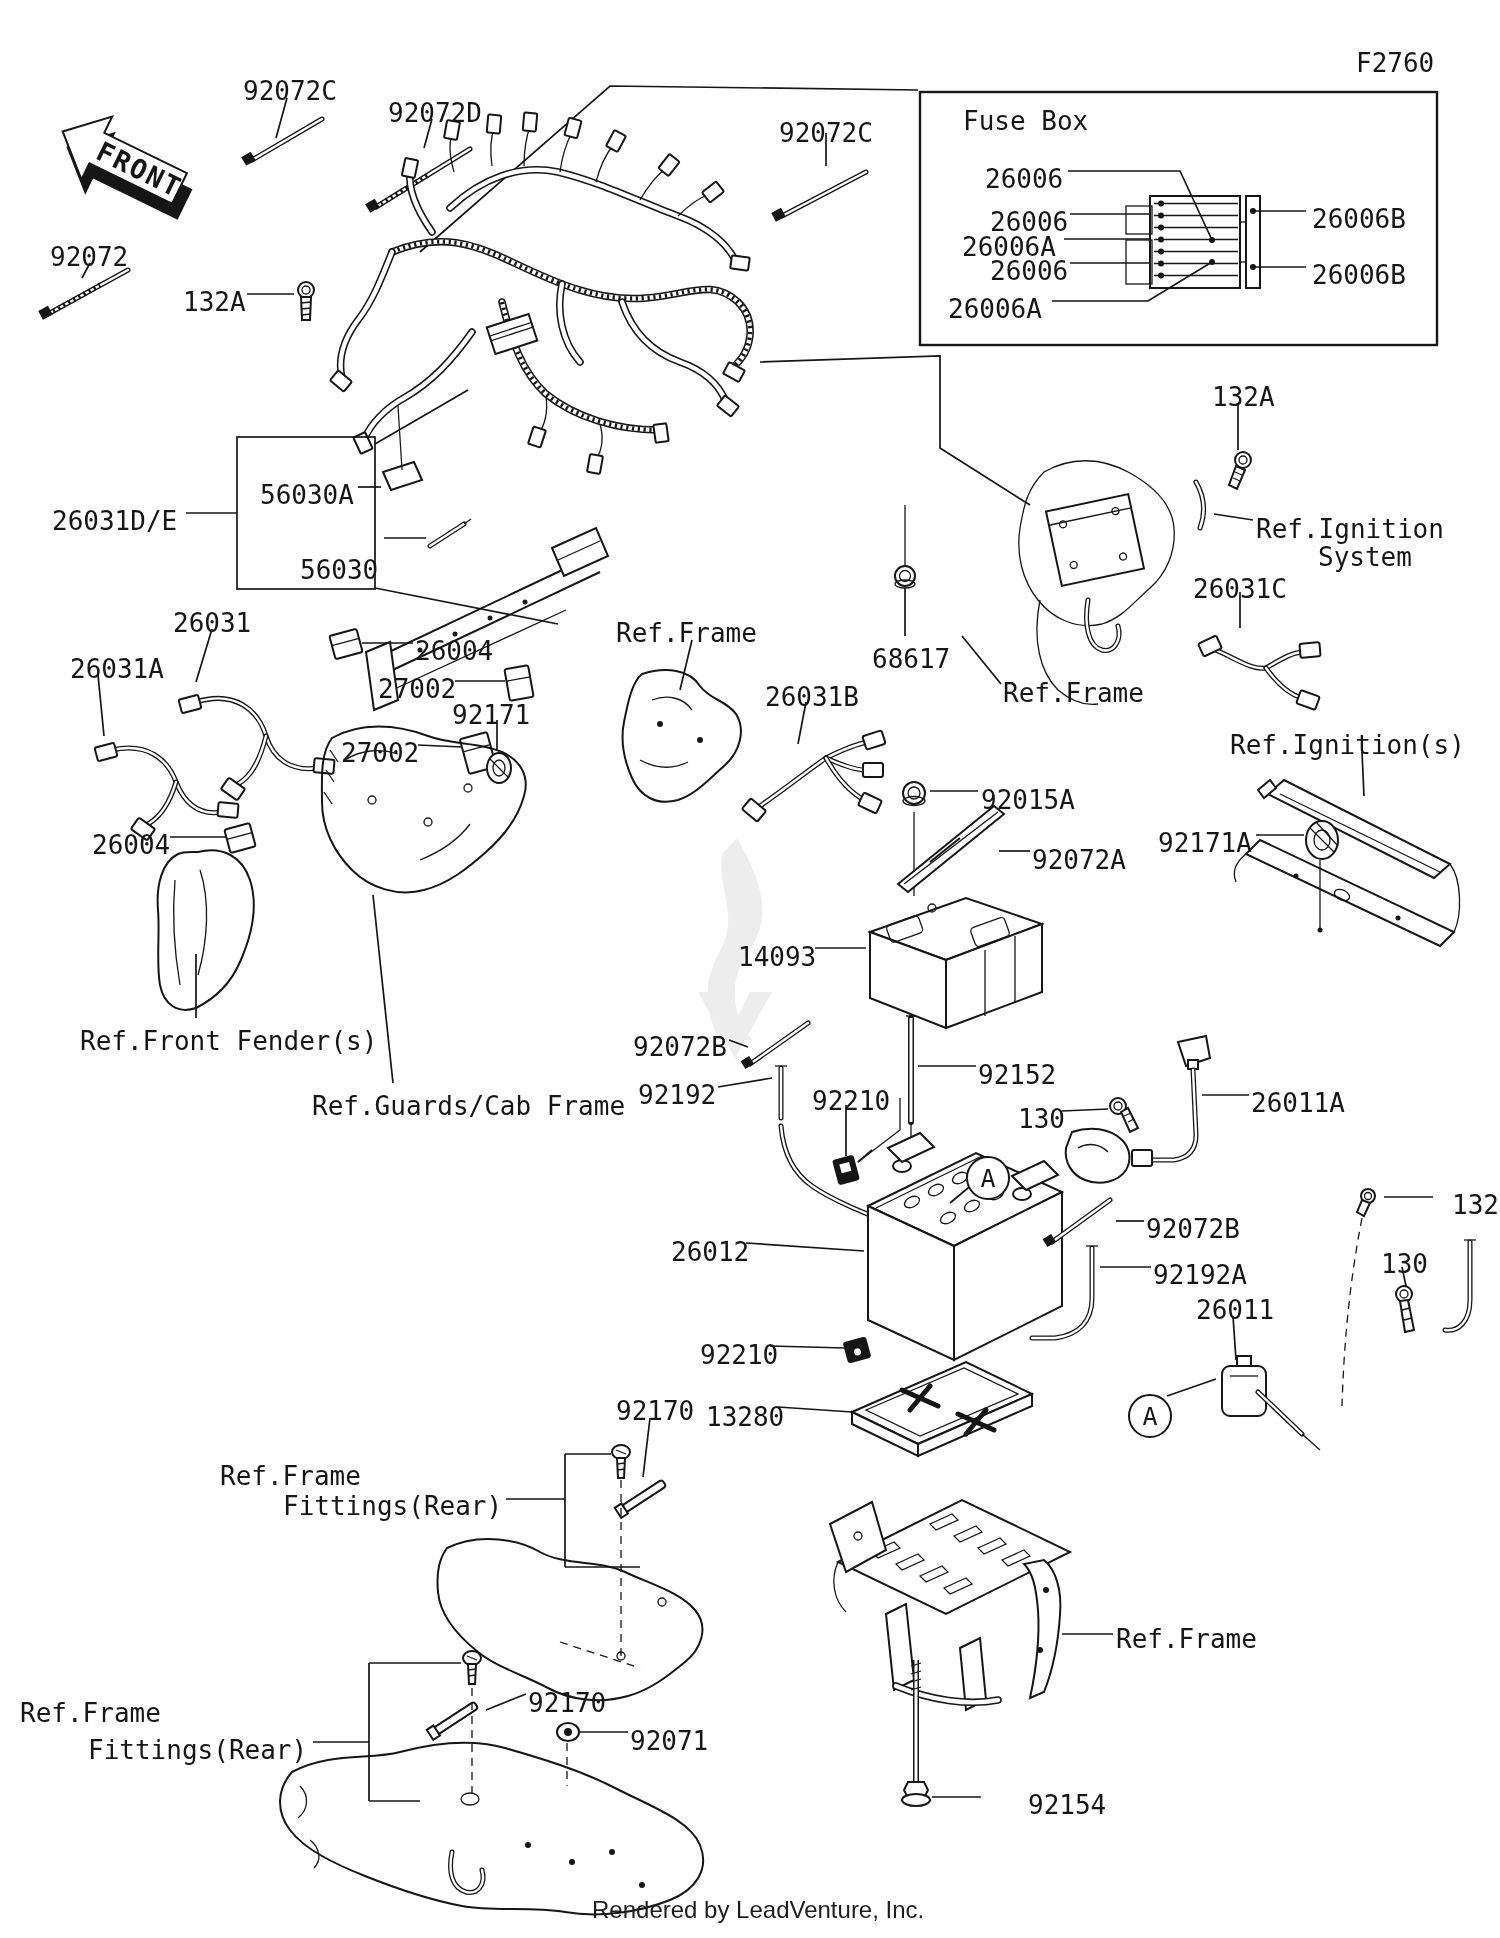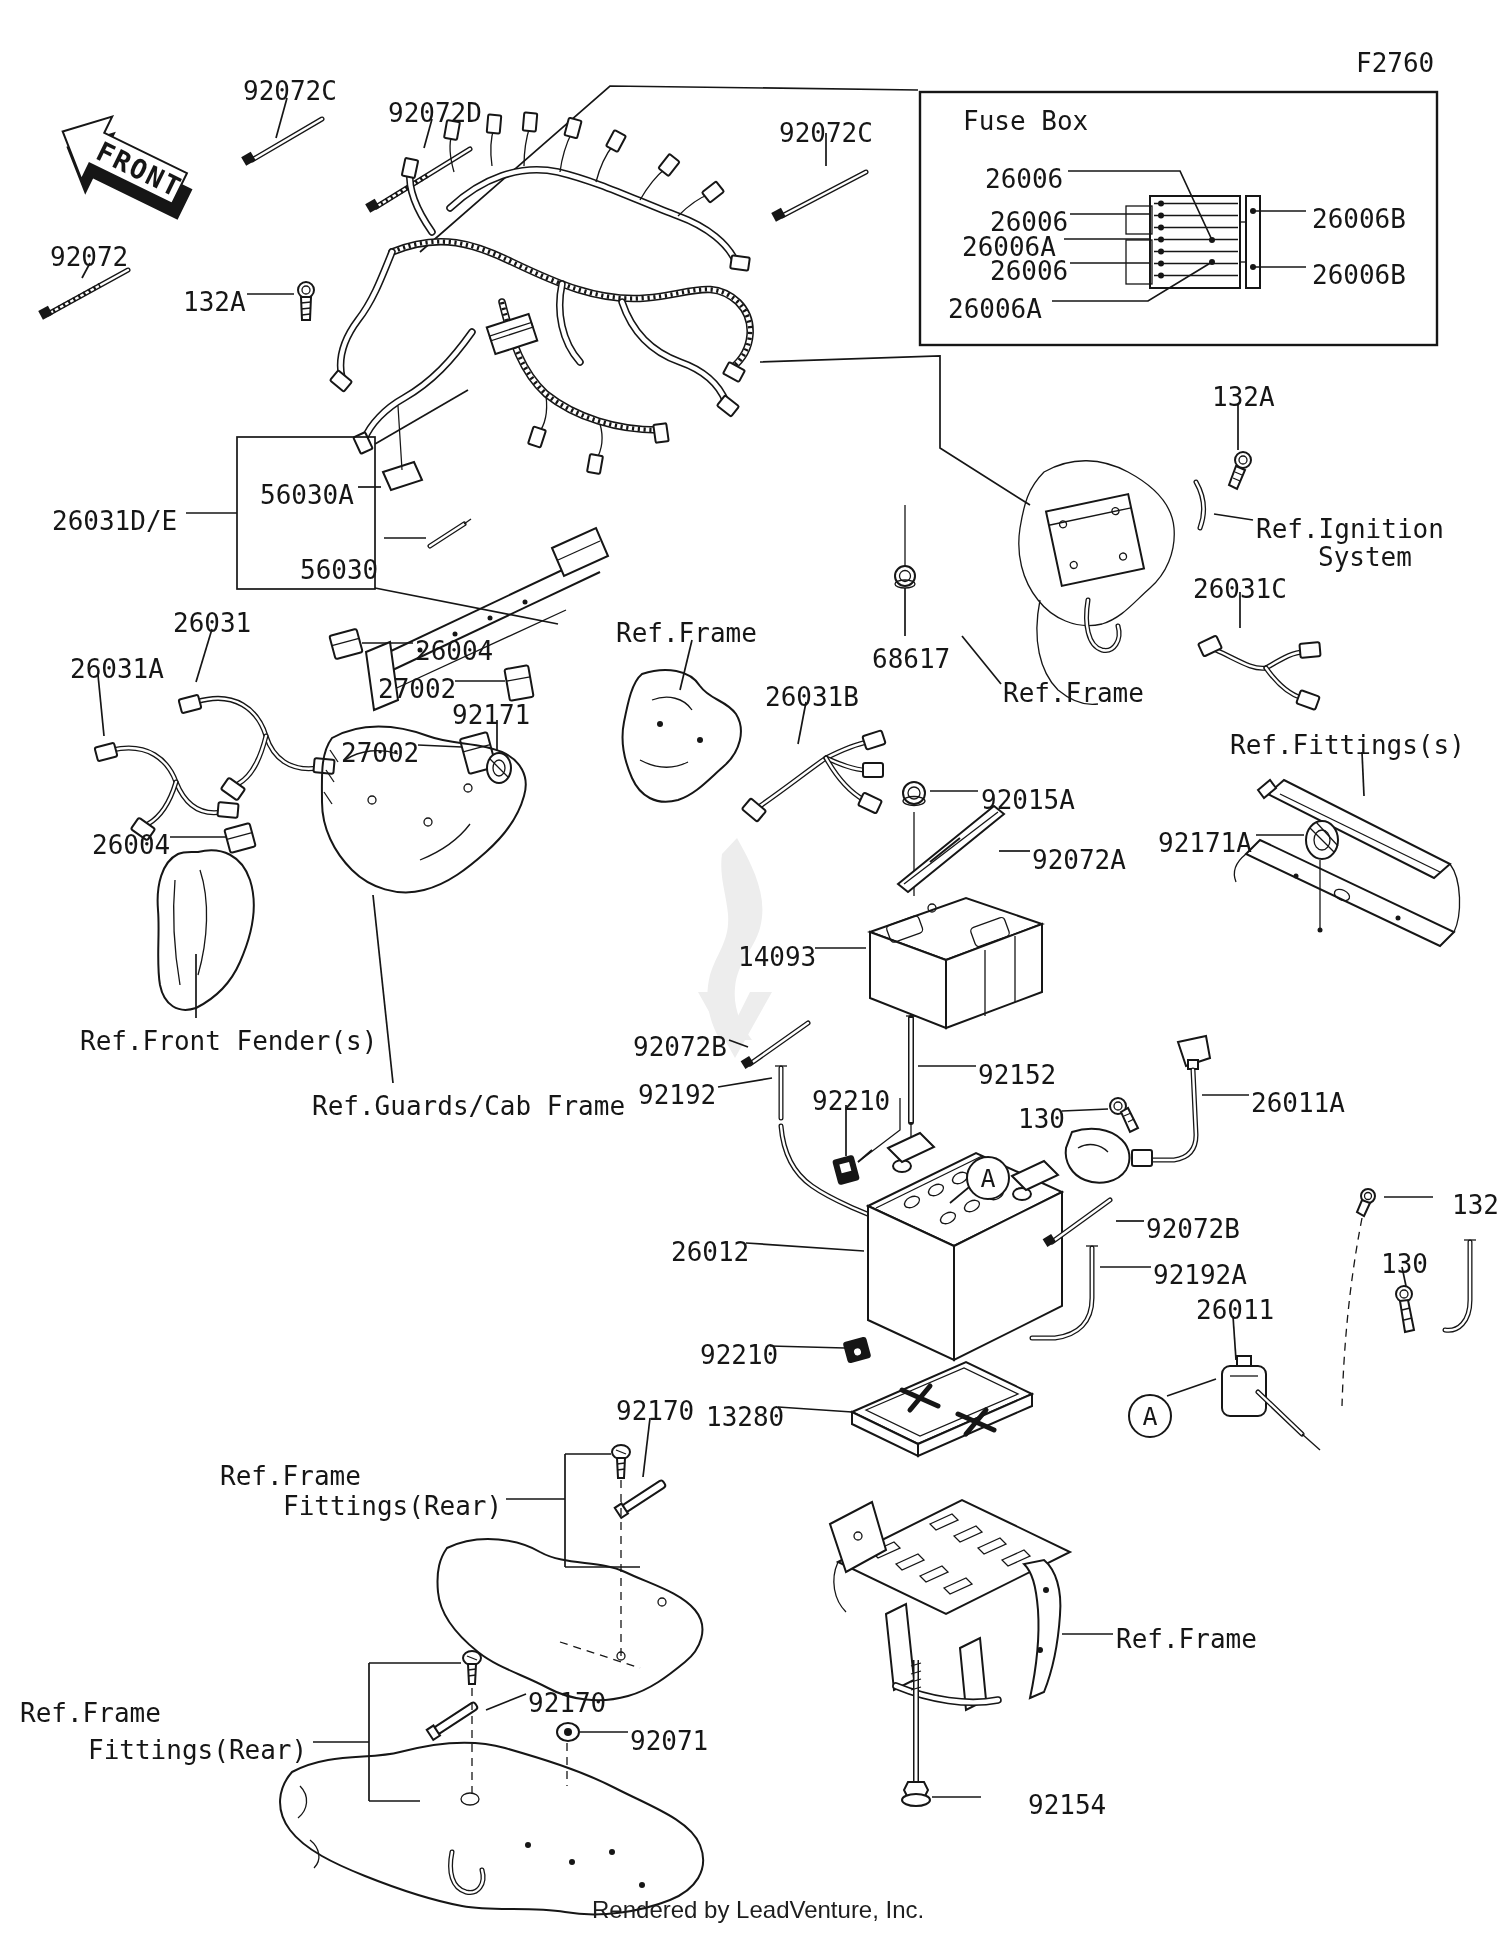--- a/index.html
+++ b/index.html
@@ -705,21 +705,21 @@
       <div class="lbl" style="left: 341px; top: 732px;">27002</div>
       <div class="lbl" style="left: 452px; top: 694px;">92171</div>
       <div class="lbl" style="left: 616px; top: 612px;">Ref.Frame</div>
       <div class="lbl" style="left: 872px; top: 638px;">68617</div>
       <div class="lbl" style="left: 765px; top: 676px;">26031B</div>
       <div class="lbl" style="left: 1003px; top: 672px;">Ref.Frame</div>
       <div class="lbl" style="left: 1212px; top: 376px;">132A</div>
       <div class="lbl" style="left: 1256px; top: 508px;">Ref.Ignition</div>
       <div class="lbl" style="left: 1318px; top: 536px;">System</div>
       <div class="lbl" style="left: 1193px; top: 568px;">26031C</div>
-      <div class="lbl" style="left: 1230px; top: 724px;">Ref.Fittings(s)</div>
+      <div class="lbl" style="left: 1230px; top: 724px;">Ref.Ignition(s)</div>
       <div class="lbl" style="left: 1158px; top: 822px;">92171A</div>
       <div class="lbl" style="left: 981px; top: 779px;">92015A</div>
       <div class="lbl" style="left: 1032px; top: 839px;">92072A</div>
       <div class="lbl" style="left: 738px; top: 936px;">14093</div>
       <div class="lbl" style="left: 80px; top: 1020px;">Ref.Front Fender(s)</div>
       <div class="lbl" style="left: 312px; top: 1085px;">Ref.Guards/Cab Frame</div>
       <div class="lbl" style="left: 633px; top: 1026px;">92072B</div>
       <div class="lbl" style="left: 638px; top: 1074px;">92192</div>
       <div class="lbl" style="left: 812px; top: 1080px;">92210</div>
       <div class="lbl" style="left: 978px; top: 1054px;">92152</div>

